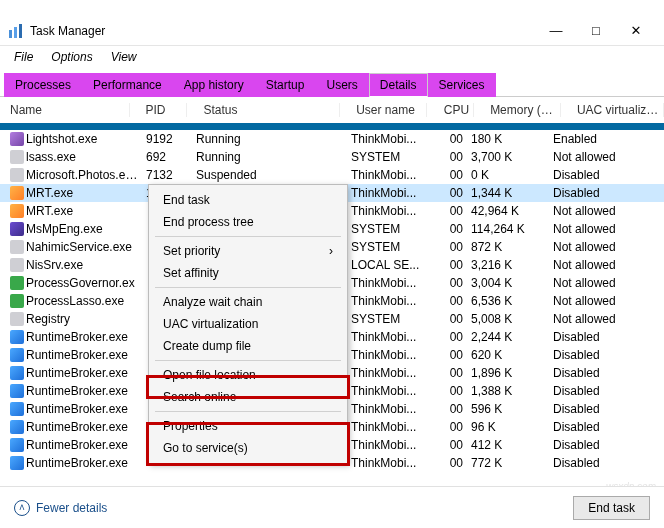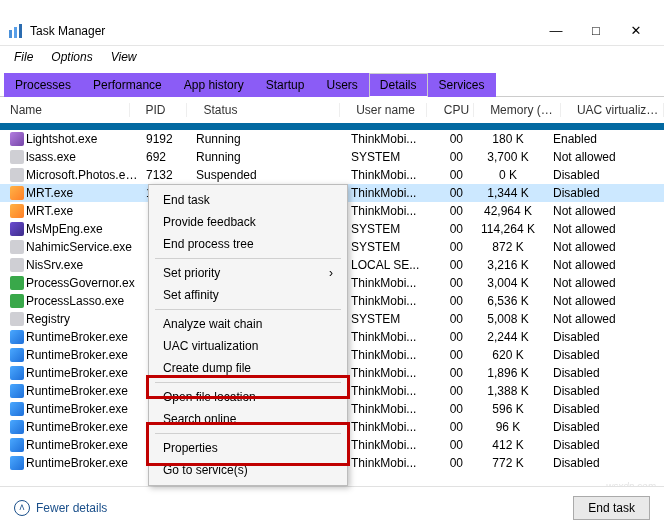--- a/index.html
+++ b/index.html
@@ -8,32 +8,32 @@
 .title-bar { display: flex; align-items: center; height: 30px; padding: 0 8px; border-bottom: 1px solid #e5e5e5; margin-top: 16px; }
 .title-bar .icon { width: 16px; height: 16px; margin-right: 6px; display: flex; align-items: center; }
 .title-bar .title { flex: 1; font-size: 12px; }
 .win-btns { display: flex; }
 .win-btn { width: 40px; height: 28px; display: flex; align-items: center; justify-content: center; font-size: 13px; }
 
 .menu-bar { display: flex; padding: 2px 6px 4px 6px; gap: 2px; font-style: italic; }
 .menu-item { padding: 2px 8px; font-size: 12px; }
 
 .tabs { display: flex; border-bottom: 1px solid #ccc; padding: 0 4px; margin-top: 2px; }
-.tab { padding: 4px 10px; font-size: 12px; border: 1px solid transparent; border-bottom: none; position: relative; top: 1px; background: #8b5cf6; }
+.tab { padding: 4px 10px; font-size: 12px; border: 1px solid transparent; border-bottom: none; position: relative; top: 1px; background: #d946ef; }
 .tab.active { border-color: #ccc; border-bottom: 1px solid #fff; }
 
 .grid { width: 100%; }
 .hdr { display: flex; border-bottom: 7px solid #0369a1; padding: 6px 0 6px 6px; font-size: 12px; color: #333; gap: 12px; }
 .hdr > div { padding: 0 4px; border-right: 1px solid #eee; overflow: hidden; white-space: nowrap; text-overflow: ellipsis; }
 .col-name { width: 136px; }
 .col-pid  { width: 50px; text-align: left; }
 .col-stat { width: 155px; }
 .col-user { width: 82px; }
 .col-cpu  { width: 38px; text-align: right; }
-.col-mem  { width: 82px; text-align: center; }
+.col-mem  { width: 82px; text-align: left; }
 .col-uac  { width: 100px; }
 
 .rows { }
 .row { display: flex; padding: 1px 0 1px 6px; height: 18px; font-size: 12px; align-items: center; }
 .row > div { padding: 0 4px; overflow: hidden; white-space: nowrap; text-overflow: ellipsis; }
 .row.sel { background: #cce8ff; }
 
 .row .ic { width: 14px; height: 14px; display: inline-block; vertical-align: middle; margin-right: 2px; background: #5a8fd6; border-radius: 2px; }
 .row .ic.pen { background: linear-gradient(135deg,#b37de0,#7646a8); }
 .row .ic.gry { background: #cfcfd4; }
@@ -269,21 +269,20 @@
         <div class="col-user">ThinkMobi...</div>
         <div class="col-cpu">00</div>
         <div class="col-mem">772 K</div>
         <div class="col-uac">Disabled</div>
       </div>
     </div>
 </div>
 
 <div class="ctx" style="left:148px; top:184px;">
   <div class="ctx-item">End task</div>
-  <div class="ctx-item">Provide feedback</div>
   <div class="ctx-item">End process tree</div>
   <div class="ctx-sep"></div>
   <div class="ctx-item">
     <span>Set priority</span>
     <span>›</span>
   </div>
   <div class="ctx-item">Set affinity</div>
   <div class="ctx-sep"></div>
   <div class="ctx-item">Analyze wait chain</div>
   <div class="ctx-item">UAC virtualization</div>

